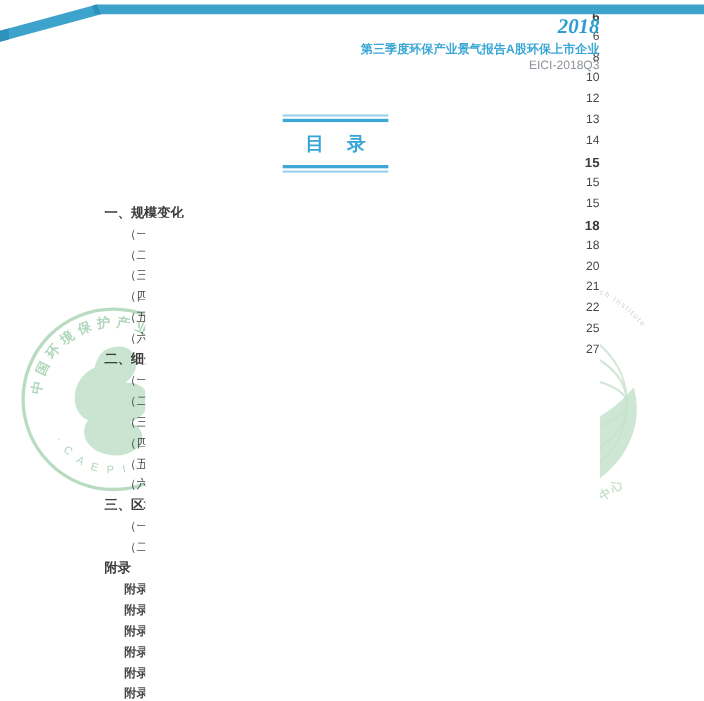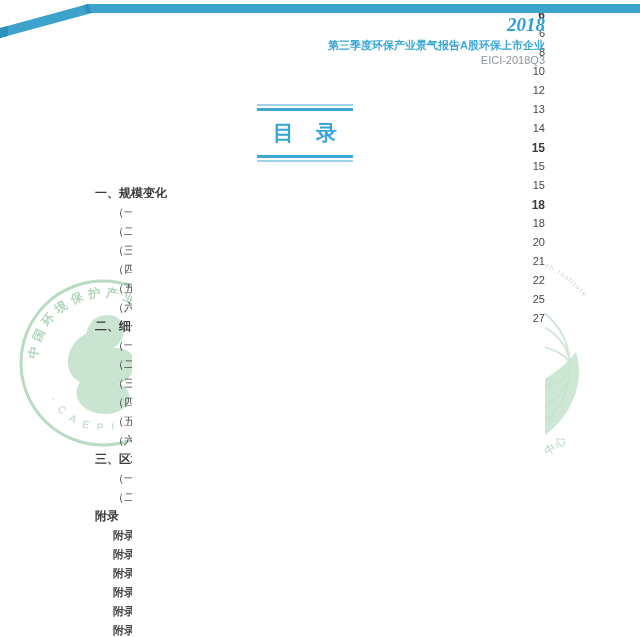--- a/index.html
+++ b/index.html
@@ -17,21 +17,21 @@
   .code{font-size:11px;color:#8e9499;margin-top:2px;line-height:13px;}
 
   
   .wm{position:absolute;top:0;left:0;z-index:0;pointer-events:none;}
 
   
   .toc-title-box{position:absolute;left:257px;top:104px;width:96px;z-index:3;}
   .rule-thin{height:2px;background:#9ed2ea;}
   .rule-thick{height:3px;background:#3fa7d6;}
   .gap2{height:2px;}
-  .toc-title-text{display:block;text-align:center;color:#38a5d8;font-size:21px;font-weight:bold;
+  .toc-title-text{display:block;text-align:center;color:#38a5d8;font-size:17px;font-weight:bold;
                   letter-spacing:8px;padding:8px 0 8px 8px;white-space:pre;}
 
   
   .toc{position:absolute;left:95px;top:184px;width:450px;z-index:1;}
   .toc-row{display:flex;align-items:center;height:19px;}
   .toc-row.lvl1{font-size:12px;font-weight:bold;color:#3b3b3b;}
   .toc-row.lvl2{font-size:11px;color:#474747;padding-left:18px;}
   .toc-row .prefix{font-weight:bold;margin-right:12px;white-space:nowrap;}
   .toc-row .label{white-space:nowrap;}
   .toc-row .dots{flex:1;height:19px;margin:0 3px 0 7px;

